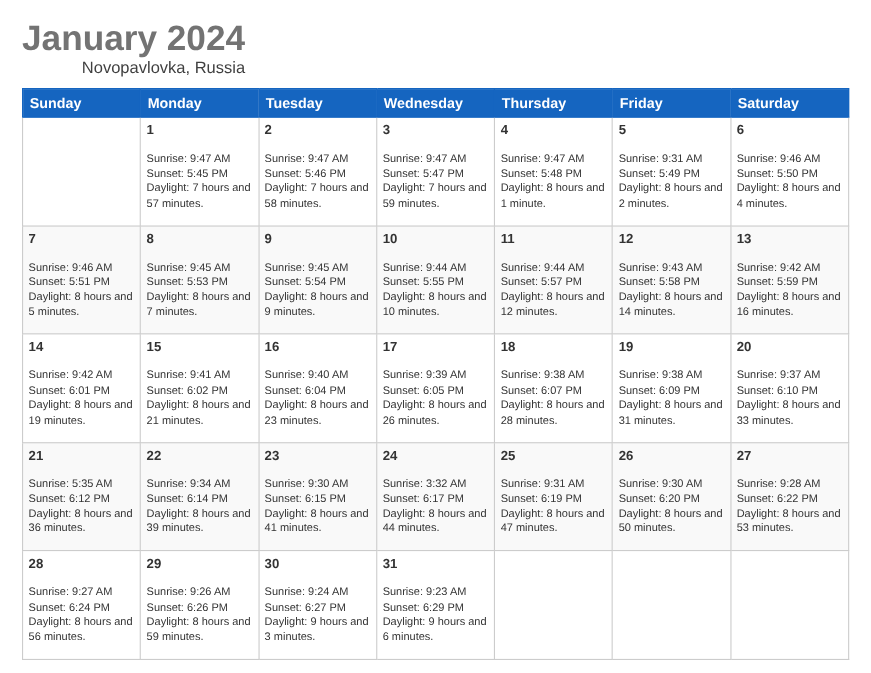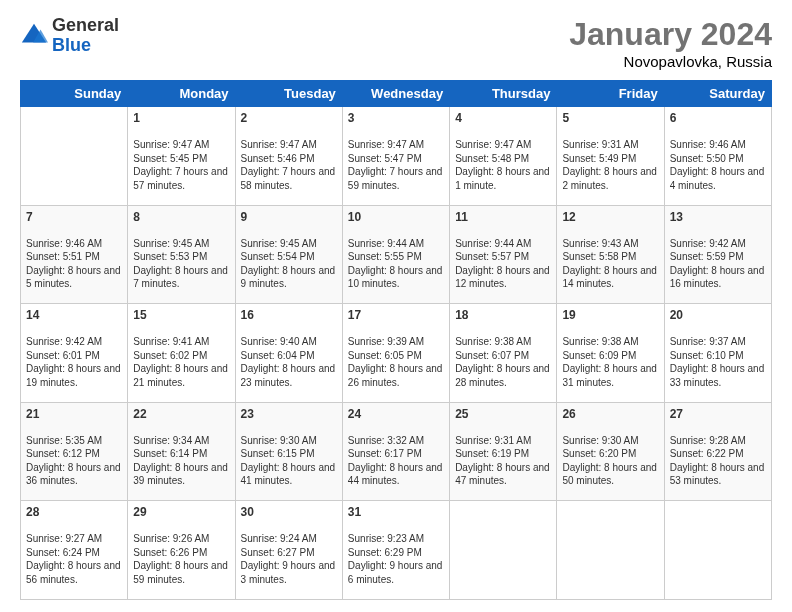--- a/index.html
+++ b/index.html
@@ -42,34 +42,34 @@
     .title-block {
       text-align: right;
     }
     .month-year {
       font-size: 32px;
       color: #737373;
       font-weight: bold;
     }
     .location {
       font-size: 15px;
-      color: #000000;
+      color: #404040;
     }
     .calendar-table {
       width: 100%;
       border-collapse: collapse;
       flex: 1;
     }
     .calendar-table th {
       background-color: #1565C0;
       color: #fff;
       font-size: 13px;
       font-weight: bold;
       padding: 5px 6px;
-      text-align: right;
+      text-align: left;
       border: 1px solid #1565C0;
     }
     .calendar-table td {
       border: 1px solid #ccc;
       vertical-align: top;
       padding: 4px 5px;
       font-size: 10.5px;
       color: #333;
       width: calc(100% / 7);
     }
@@ -97,30 +97,20 @@
     
     .calendar-table thead tr th {
       background-color: #1565C0 !important;
     }
   </style>
 </head>
 <body>
 
 <div class="page">
   <div class="header">
-    <div class="logo">
-      <svg class="logo-icon" viewBox="0 0 30 30" width="30" height="30">
-        <polygon points="15,2 28,22 2,22" fill="#1565C0"></polygon>
-        <polygon points="22,8 30,22 14,22" fill="#1976D2" opacity="0.7"></polygon>
-      </svg>
-      <div class="logo-text">
-        <span class="general">General</span><br>
-        <span class="blue">Blue</span>
-      </div>
-    </div>
     <div class="title-block">
       <div class="month-year">January 2024</div>
       <div class="location">Novopavlovka, Russia</div>
     </div>
   </div>
 
   <table class="calendar-table">
     <thead>
       <tr>
 

